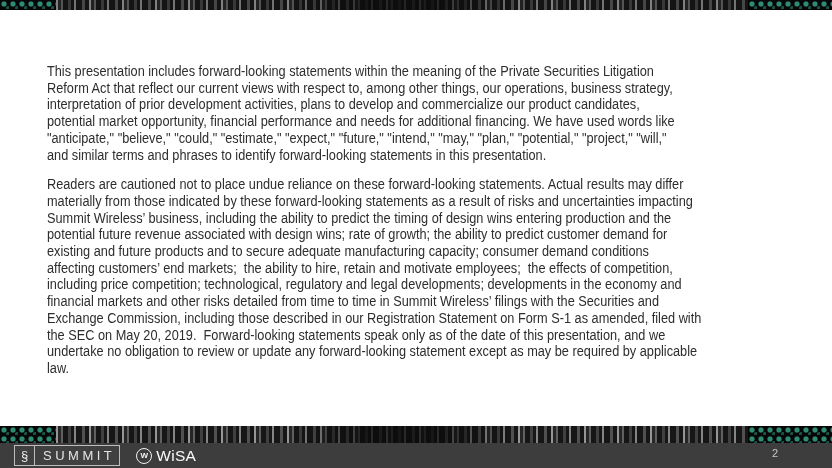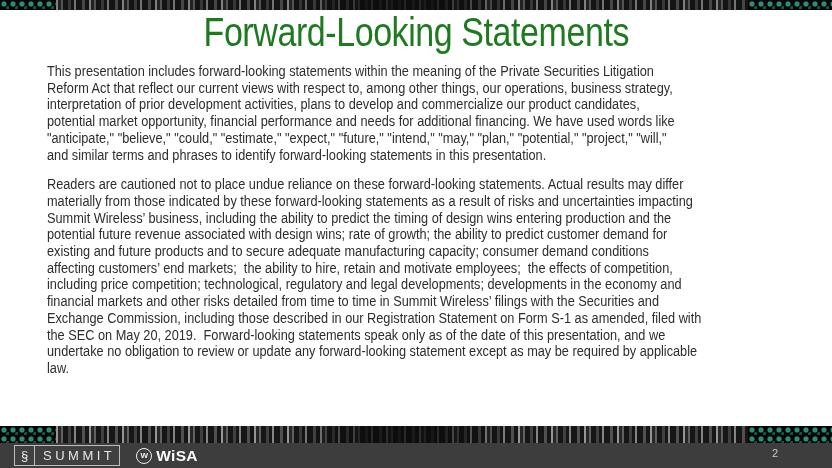--- a/index.html
+++ b/index.html
@@ -64,39 +64,36 @@
   .summit-text{
     display:flex; align-items:center; padding:0 4px 0 8px;
     color:#e4e4e4; font-size:13px; letter-spacing:3.5px; font-weight:400;
   }
   .wisa{display:flex; align-items:center; margin-left:16px; gap:4px;}
   .wisa-mark{
     width:14px; height:14px; border:1.6px solid #f2f2f2; border-radius:50%;
     display:flex; align-items:center; justify-content:center;
     color:#f2f2f2; font-size:8px; font-weight:700; line-height:1;
   }
-  .wisa-text{color:#fafafa; font-size:15.5px; font-weight:700; letter-spacing:.3px;}
+  .wisa-text{color:#fafafa; font-size:15.5px; font-weight:400; letter-spacing:.3px;}
   .page-num{
     position:absolute; right:54px; top:4px; color:#c9c9c9; font-size:11px;
   }
 </style>
 </head>
 <body>
 
 <div class="slide">
 
   <div class="strip strip-top">
     <div class="dots dots-left"></div>
     <div class="barcode"></div>
     <div class="dots dots-right"></div>
   </div>
 
-  <div class="title">
-    <span class="squeeze">Forward-Looking Statements</span>
-  </div>
 
   <div class="bodytext">
     <div class="para">
         <div class="line">This presentation includes forward-looking statements within the meaning of the Private Securities Litigation</div>
         <div class="line">Reform Act that reflect our current views with respect to, among other things, our operations, business strategy,</div>
         <div class="line">interpretation of prior development activities, plans to develop and commercialize our product candidates,</div>
         <div class="line">potential market opportunity, financial performance and needs for additional financing. We have used words like</div>
         <div class="line">"anticipate," "believe," "could," "estimate," "expect," "future," "intend," "may," "plan," "potential," "project," "will,"</div>
         <div class="line">and similar terms and phrases to identify forward-looking statements in this presentation.</div>
       </div>

